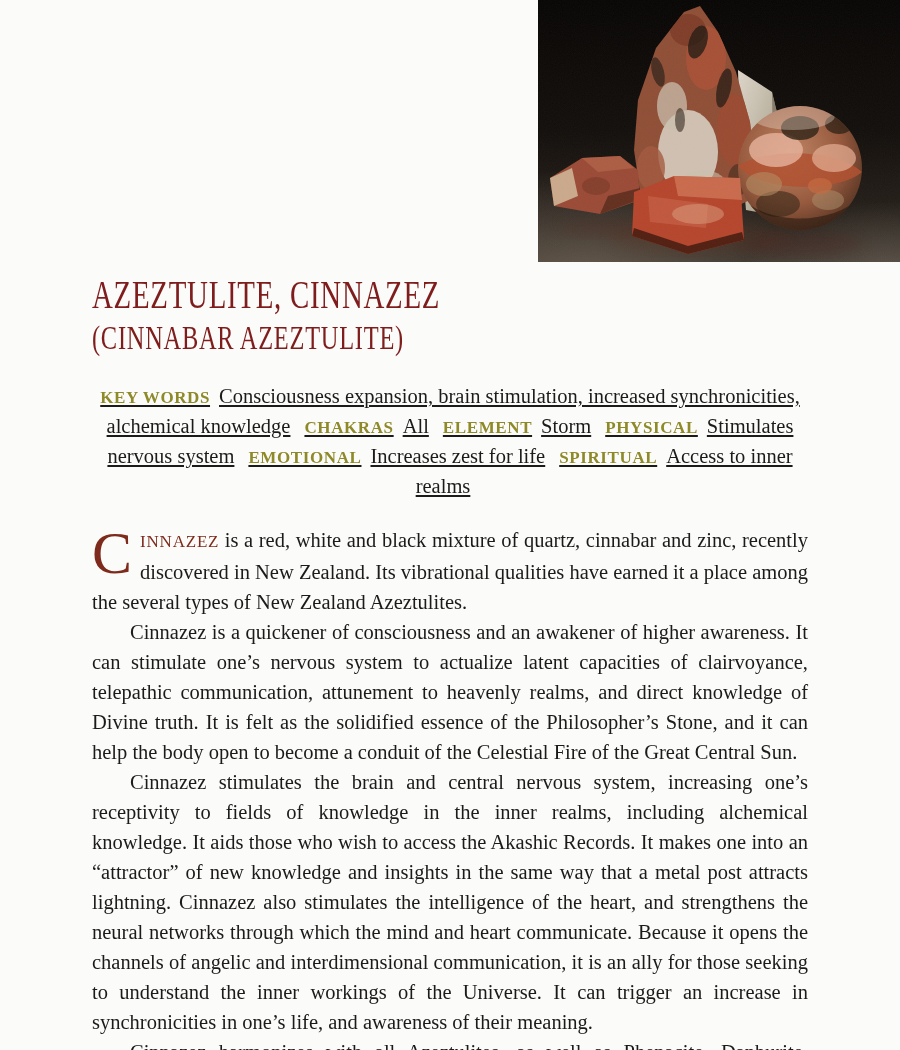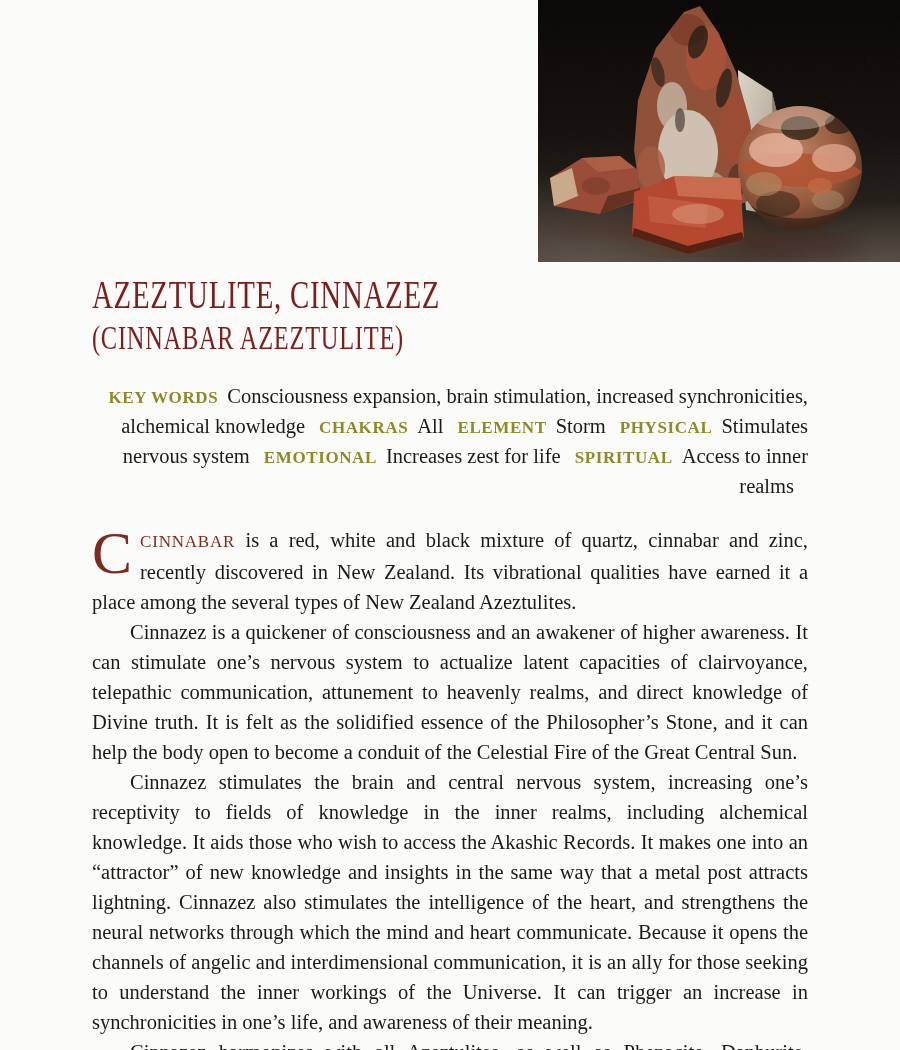--- a/index.html
+++ b/index.html
@@ -42,21 +42,22 @@
     display:inline-block;
     font-size:33px;line-height:40px;
     white-space:nowrap;
     letter-spacing:1px;
     transform:scaleX(0.74);
     transform-origin:left center;
   }
   .keywords{
     margin:24px 0 0 0;
     font-size:20.5px;line-height:29px;
-    text-align:right;
+    text-align:center;
+    text-decoration:underline;
   }
   .kw-label{
     font-weight:bold;
     color:#8e8929;
     font-size:17px;
     letter-spacing:.6px;
     padding-right:9px;
   }
   .kw-value{ padding-right:14px; }
   .body-text p{
@@ -189,19 +190,19 @@
   <div class="photo-float"></div>
 
   <h1 class="title">
     <span class="title-line1">AZEZTULITE, CINNAZEZ</span><br>
     <span class="title-line2">(CINNABAR AZEZTULITE)</span>
   </h1>
 
   <p class="keywords"><span class="kw-label">KEY WORDS</span><span class="kw-value">Consciousness expansion, brain stimulation, increased synchronicities, alchemical knowledge</span><span class="kw-label">CHAKRAS</span><span class="kw-value">All</span><span class="kw-label">ELEMENT</span><span class="kw-value">Storm</span><span class="kw-label">PHYSICAL</span><span class="kw-value">Stimulates nervous system</span><span class="kw-label">EMOTIONAL</span><span class="kw-value">Increases zest for life</span><span class="kw-label">SPIRITUAL</span><span class="kw-value">Access to inner realms</span></p>
 
   <div class="body-text">
-    <p class="first"><span class="dropcap">C</span><span class="lead-smallcaps">CINNABAR</span><span> is a red, white and black mixture of quartz, cinnabar and zinc, recently discovered in New Zealand. Its vibrational qualities have earned it a place among the several types of New Zealand Azeztulites.</span></p>
+    <p class="first"><span class="dropcap">C</span><span class="lead-smallcaps">INNAZEZ</span><span> is a red, white and black mixture of quartz, cinnabar and zinc, recently discovered in New Zealand. Its vibrational qualities have earned it a place among the several types of New Zealand Azeztulites.</span></p>
     <p class="indent">Cinnazez is a quickener of consciousness and an awakener of higher awareness. It can stimulate one’s nervous system to actualize latent capacities of clairvoyance, telepathic communication, attunement to heavenly realms, and direct knowledge of Divine truth. It is felt as the solidified essence of the Philosopher’s Stone, and it can help the body open to become a conduit of the Celestial Fire of the Great Central Sun.</p>
     <p class="indent">Cinnazez stimulates the brain and central nervous system, increasing one’s receptivity to fields of knowledge in the inner realms, including alchemical knowledge. It aids those who wish to access the Akashic Records. It makes one into an “attractor” of new knowledge and insights in the same way that a metal post attracts lightning. Cinnazez also stimulates the intelligence of the heart, and strengthens the neural networks through which the mind and heart communicate. Because it opens the channels of angelic and interdimensional communication, it is an ally for those seeking to understand the inner workings of the Universe. It can trigger an increase in synchronicities in one’s life, and awareness of their meaning.</p>
     <p class="indent">Cinnazez harmonizes with all Azeztulites, as well as Phenacite, Danburite, Cinnabar, Zincite, Spanish Aragonite, Herderite and Brookite.</p>
   </div>
 
 </div>
 
 </body></html>

